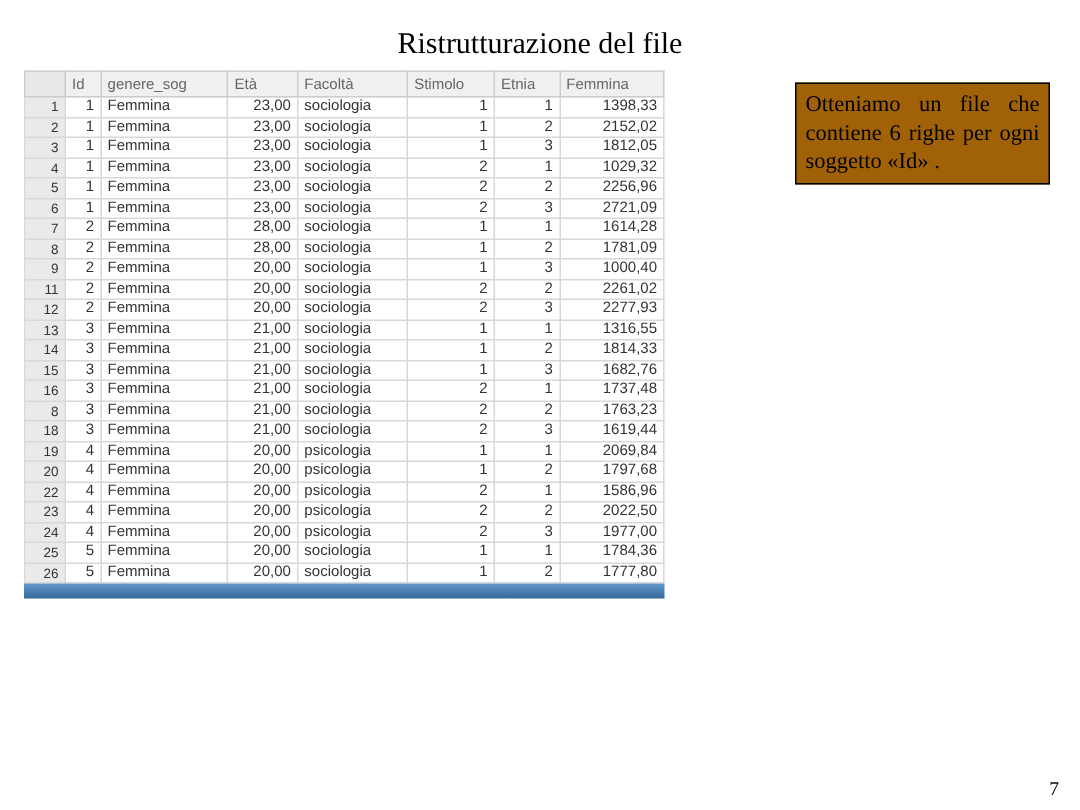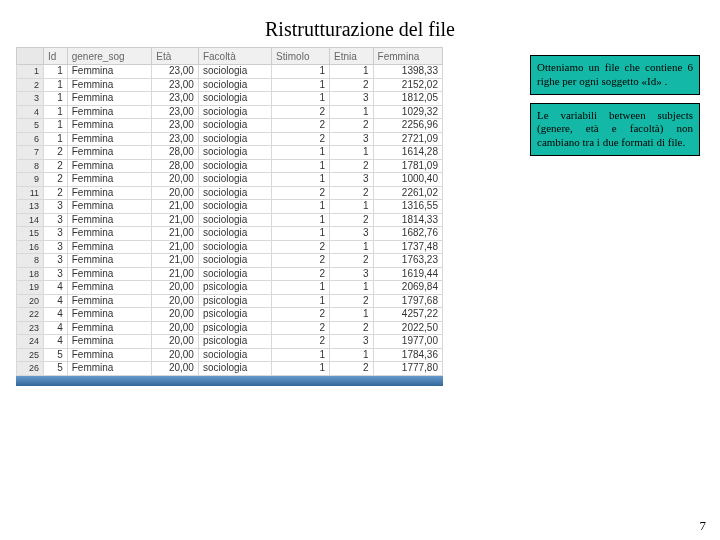--- a/index.html
+++ b/index.html
@@ -68,22 +68,22 @@
     width: 100%;
   }
   .notes {
     position: absolute;
     left: 530px;
     top: 8px;
     width: 170px;
   }
   .note-box {
     border: 1px solid #000;
-    background: #14b8a6;
-    font-size: 11px;
+    background: #a16207;
+    font-size: 15px;
     padding: 5px 6px;
     margin-bottom: 8px;
     text-align: justify;
     line-height: 1.25;
   }
   .page-num {
     position: absolute;
     right: 14px;
     bottom: 6px;
     font-size: 13px;
@@ -204,20 +204,30 @@
             <td class="rownum">11</td>
             <td>2</td>
             <td style="text-align:left">Femmina</td>
             <td>20,00</td>
             <td style="text-align:left">sociologia</td>
             <td>2</td>
             <td>2</td>
             <td>2261,02</td>
           </tr>
           <tr>
+            <td class="rownum">12</td>
+            <td>2</td>
+            <td style="text-align:left">Femmina</td>
+            <td>20,00</td>
+            <td style="text-align:left">sociologia</td>
+            <td>2</td>
+            <td>3</td>
+            <td>2277,93</td>
+          </tr>
+          <tr>
             <td class="rownum">13</td>
             <td>3</td>
             <td style="text-align:left">Femmina</td>
             <td>21,00</td>
             <td style="text-align:left">sociologia</td>
             <td>1</td>
             <td>1</td>
             <td>1316,55</td>
           </tr>
           <tr>
@@ -291,21 +301,21 @@
             <td>1797,68</td>
           </tr>
           <tr>
             <td class="rownum">22</td>
             <td>4</td>
             <td style="text-align:left">Femmina</td>
             <td>20,00</td>
             <td style="text-align:left">psicologia</td>
             <td>2</td>
             <td>1</td>
-            <td>4257,22</td>
+            <td>1586,96</td>
           </tr>
           <tr>
             <td class="rownum">23</td>
             <td>4</td>
             <td style="text-align:left">Femmina</td>
             <td>20,00</td>
             <td style="text-align:left">psicologia</td>
             <td>2</td>
             <td>2</td>
             <td>2022,50</td>
@@ -340,17 +350,16 @@
             <td>2</td>
             <td>1777,80</td>
           </tr>
         </tbody>
     </table>
     <div class="footer-bar"></div>
   </div>
 
   <div class="notes">
     <div class="note-box">Otteniamo un file che contiene 6 righe per ogni soggetto «Id» .</div>
-    <div class="note-box">Le variabili between subjects (genere, età e facoltà) non cambiano tra i due formati di file.</div>
   </div>
 </div>
 
 <div class="page-num">7</div>
 
 </body></html>

